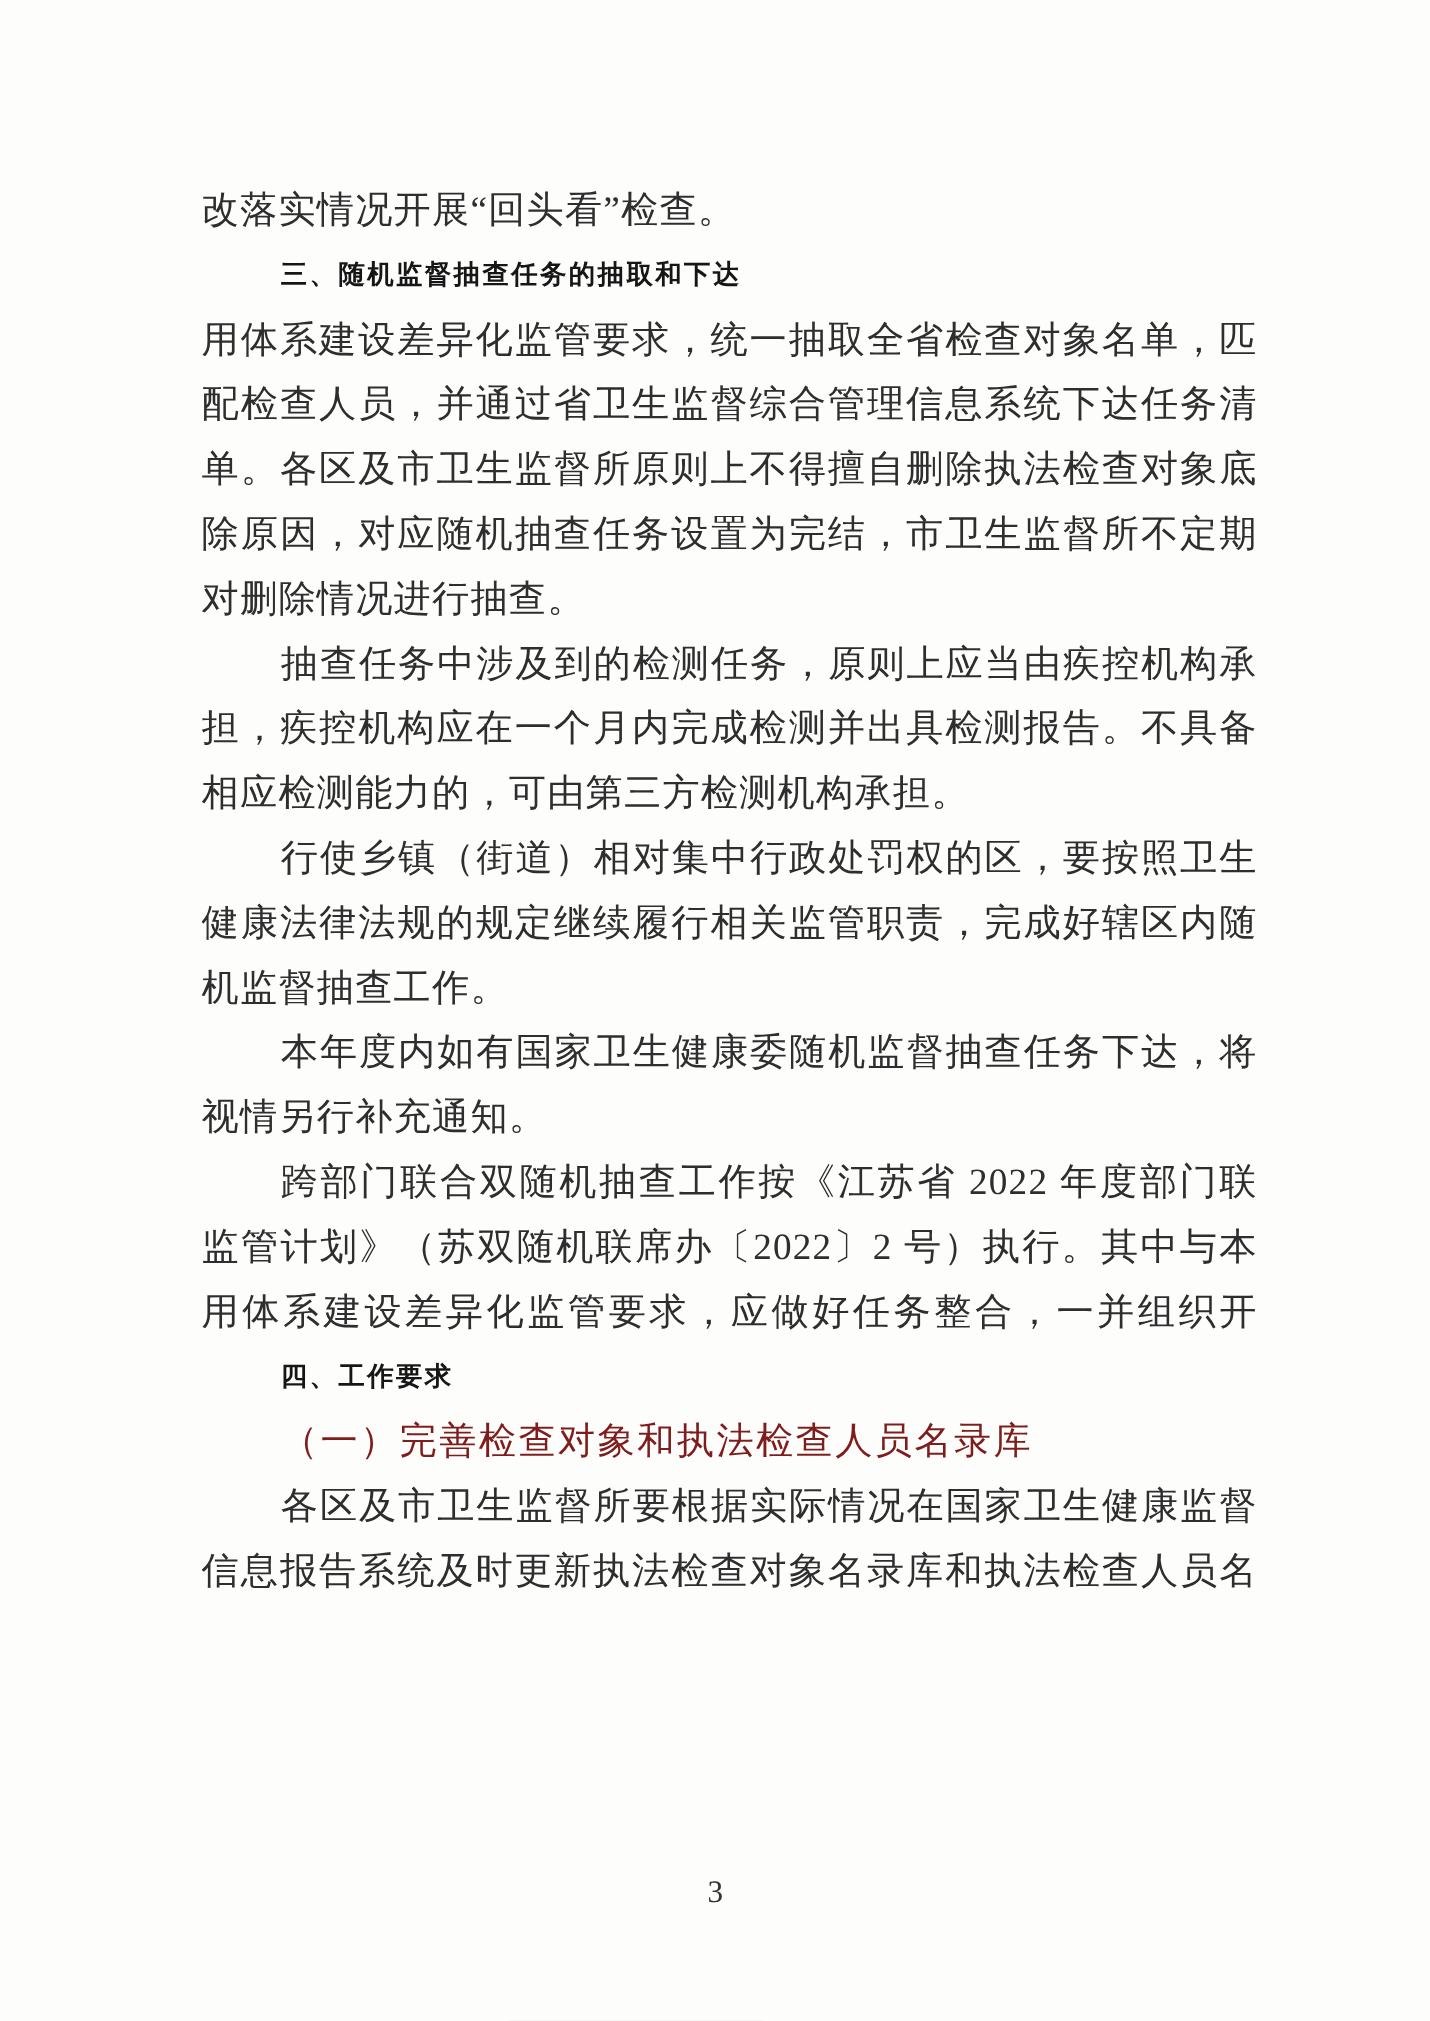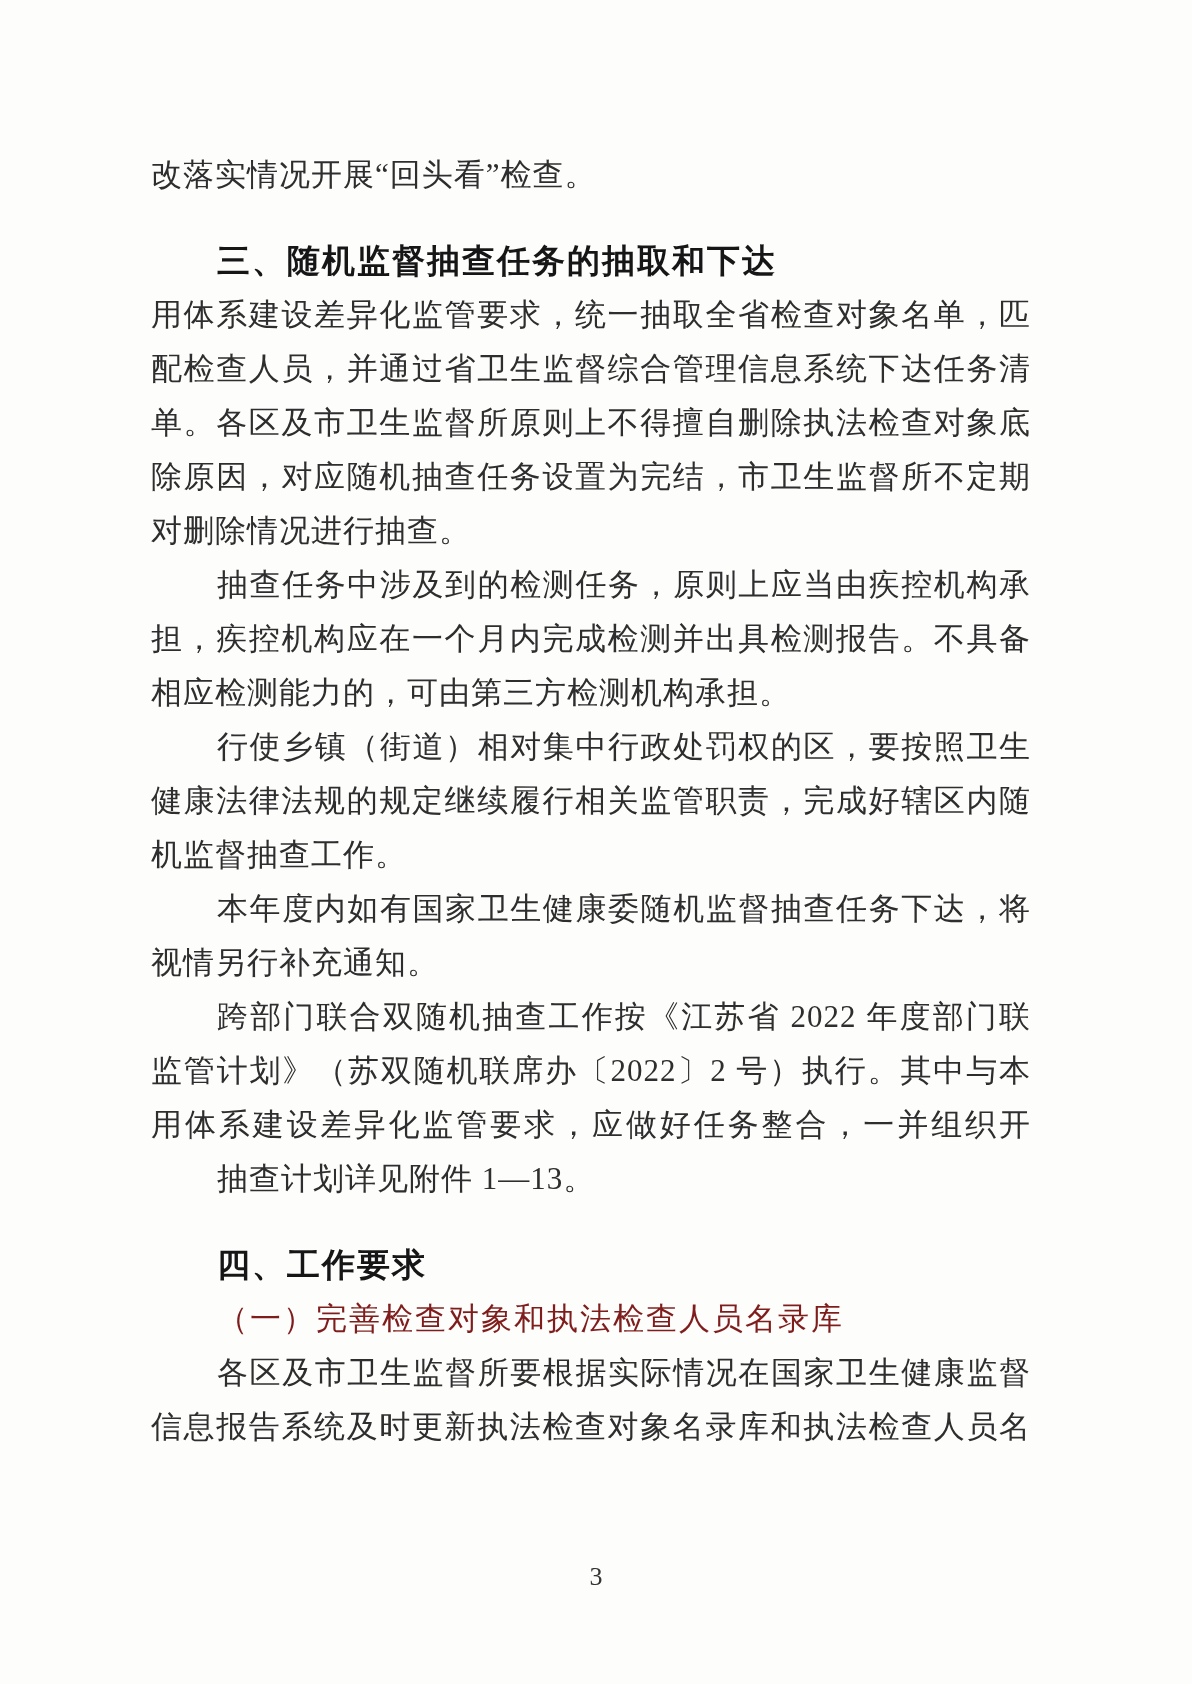--- a/index.html
+++ b/index.html
@@ -11,21 +11,21 @@
     position: relative;
     width: 1192px;
     height: 1684px;
     margin: 0 auto;
     background: #fdfdfc;
     overflow: hidden;
     font-family: "Liberation Serif", "DejaVu Serif", serif;
   }
   .text-block {
     position: absolute;
-    left: 151px;
+    left: 168px;
     top: 148px;
     width: 880px;
   }
   .line {
     height: 54px;
     line-height: 54px;
     font-size: 31px;
     color: #2e2e2e;
     letter-spacing: 1px;
     white-space: nowrap;
@@ -39,24 +39,23 @@
   }
   .line.indent {
     padding-left: 66px;
   }
   .line.fill.indent {
     width: 814px;
   }
   .line.heading {
     font-family: "Liberation Sans", "DejaVu Sans", sans-serif;
     font-weight: 700;
-    font-size: 33px;
+    font-size: 22px;
     color: #161616;
     letter-spacing: 2px;
-    margin-top: 32px;
   }
   .line.subheading {
     color: #7f1d1d;
     letter-spacing: 2px;
   }
   .footer {
     position: absolute;
     left: 0;
     top: 1562px;
     width: 100%;
@@ -82,20 +81,19 @@
       <div class="line body fill">担，疾控机构应在一个月内完成检测并出具检测报告。不具备</div>
       <div class="line body">相应检测能力的，可由第三方检测机构承担。</div>
       <div class="line body indent fill">行使乡镇（街道）相对集中行政处罚权的区，要按照卫生</div>
       <div class="line body fill">健康法律法规的规定继续履行相关监管职责，完成好辖区内随</div>
       <div class="line body">机监督抽查工作。</div>
       <div class="line body indent fill">本年度内如有国家卫生健康委随机监督抽查任务下达，将</div>
       <div class="line body">视情另行补充通知。</div>
       <div class="line body indent fill">跨部门联合双随机抽查工作按《江苏省 2022 年度部门联合</div>
       <div class="line body fill">监管计划》（苏双随机联席办〔2022〕2 号）执行。其中与本方</div>
       <div class="line body fill">用体系建设差异化监管要求，应做好任务整合，一并组织开展。</div>
-      <div class="line body indent">抽查计划详见附件 1—13。</div>
       <div class="line heading indent">四、工作要求</div>
       <div class="line subheading indent">（一）完善检查对象和执法检查人员名录库</div>
       <div class="line body indent fill">各区及市卫生监督所要根据实际情况在国家卫生健康监督</div>
       <div class="line body fill">信息报告系统及时更新执法检查对象名录库和执法检查人员名</div>
     </div>
   <div class="footer">3</div>
 </div>
 
 </body></html>

